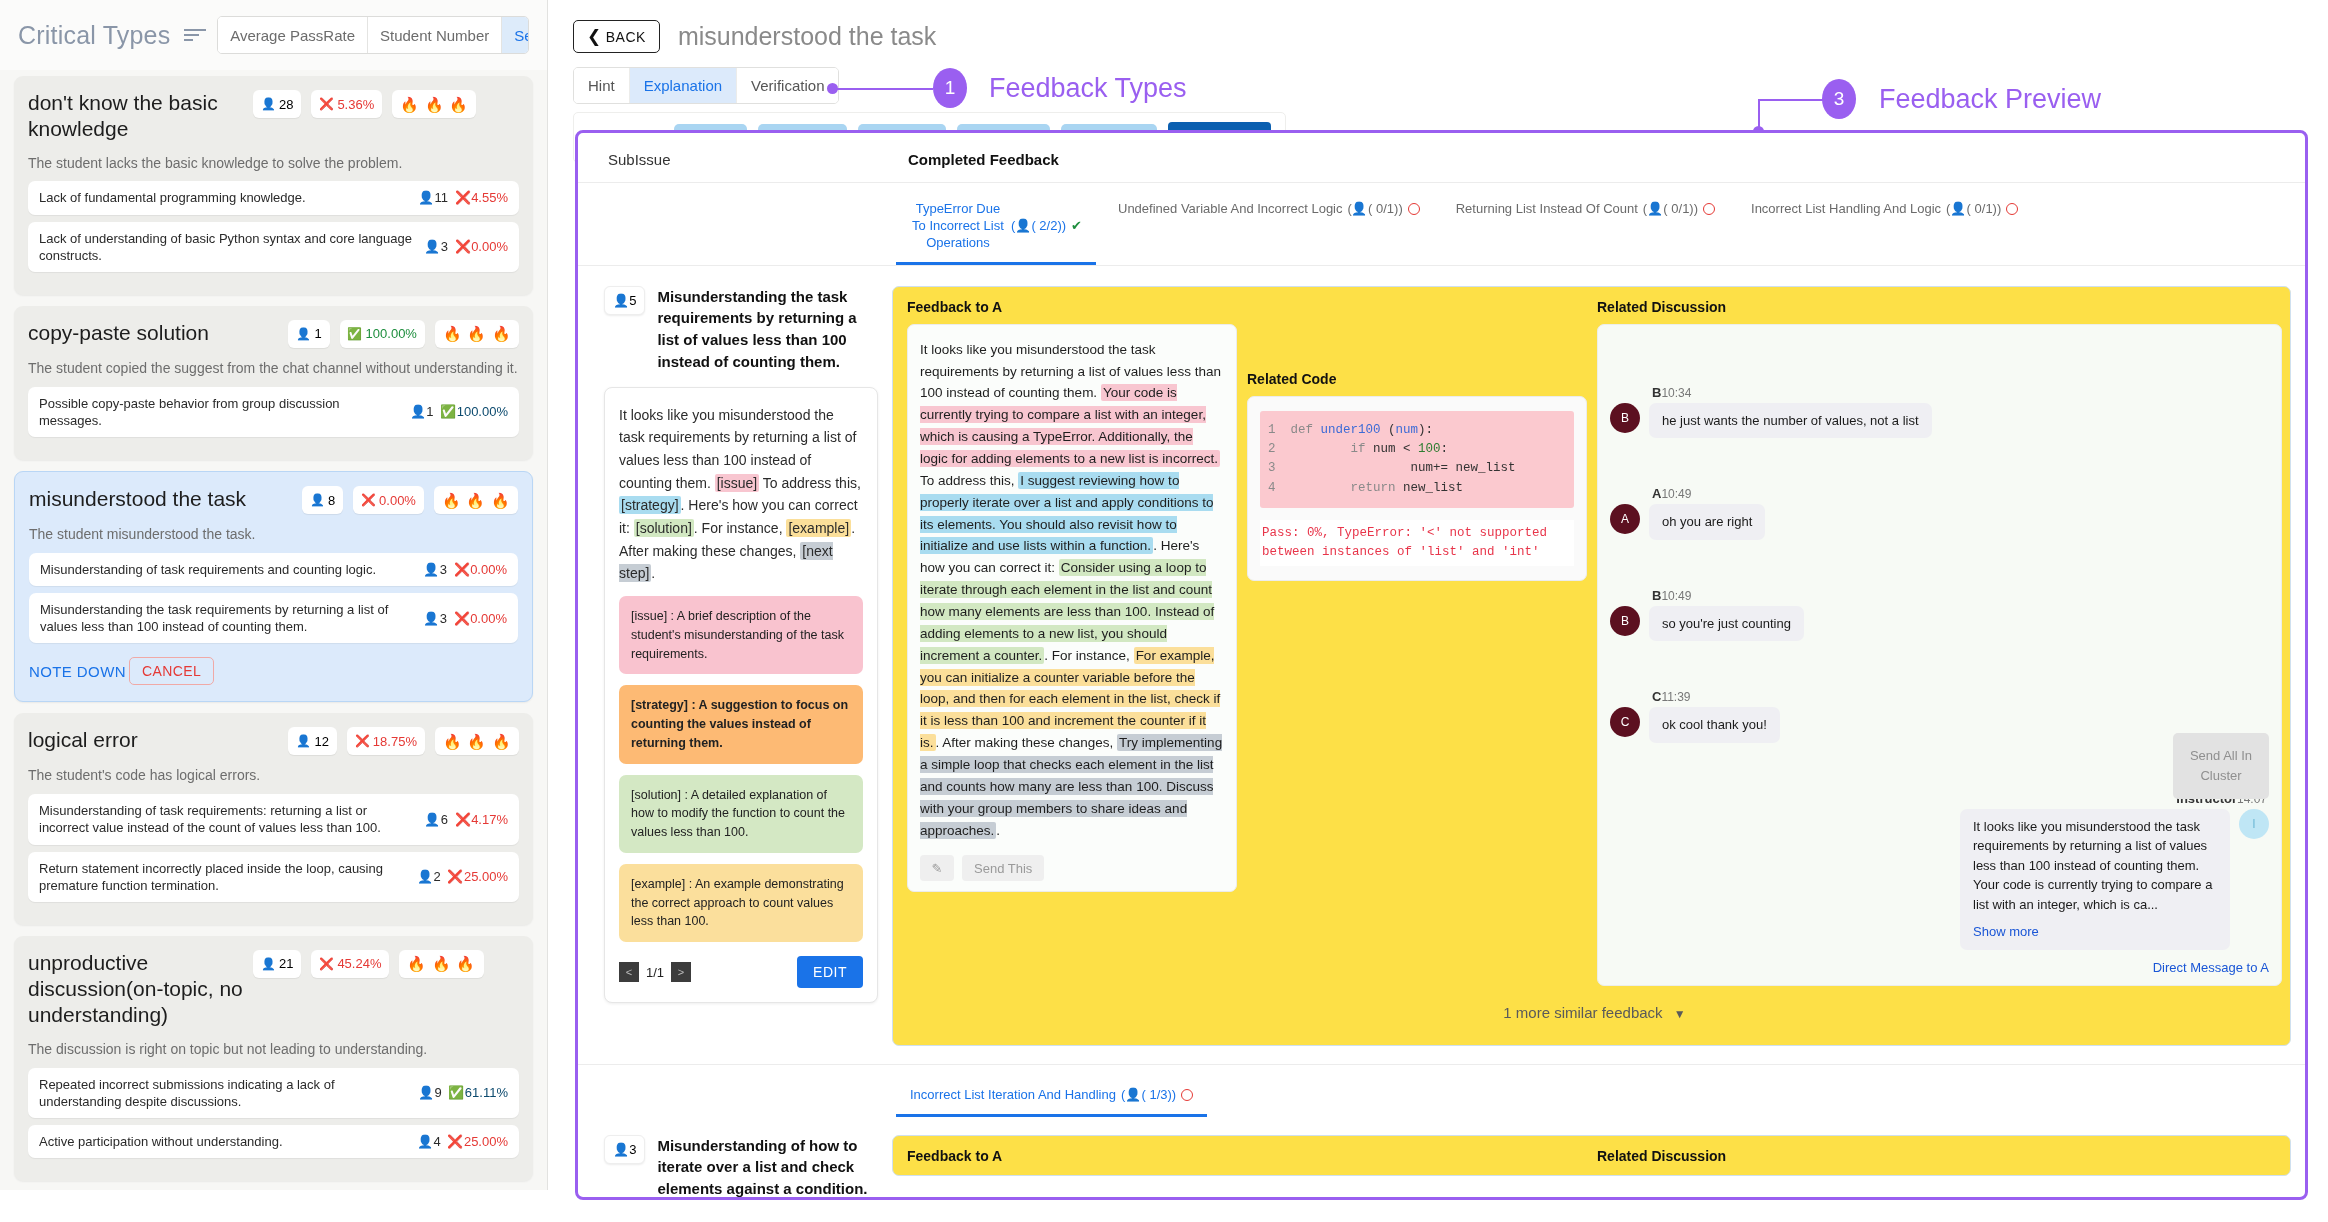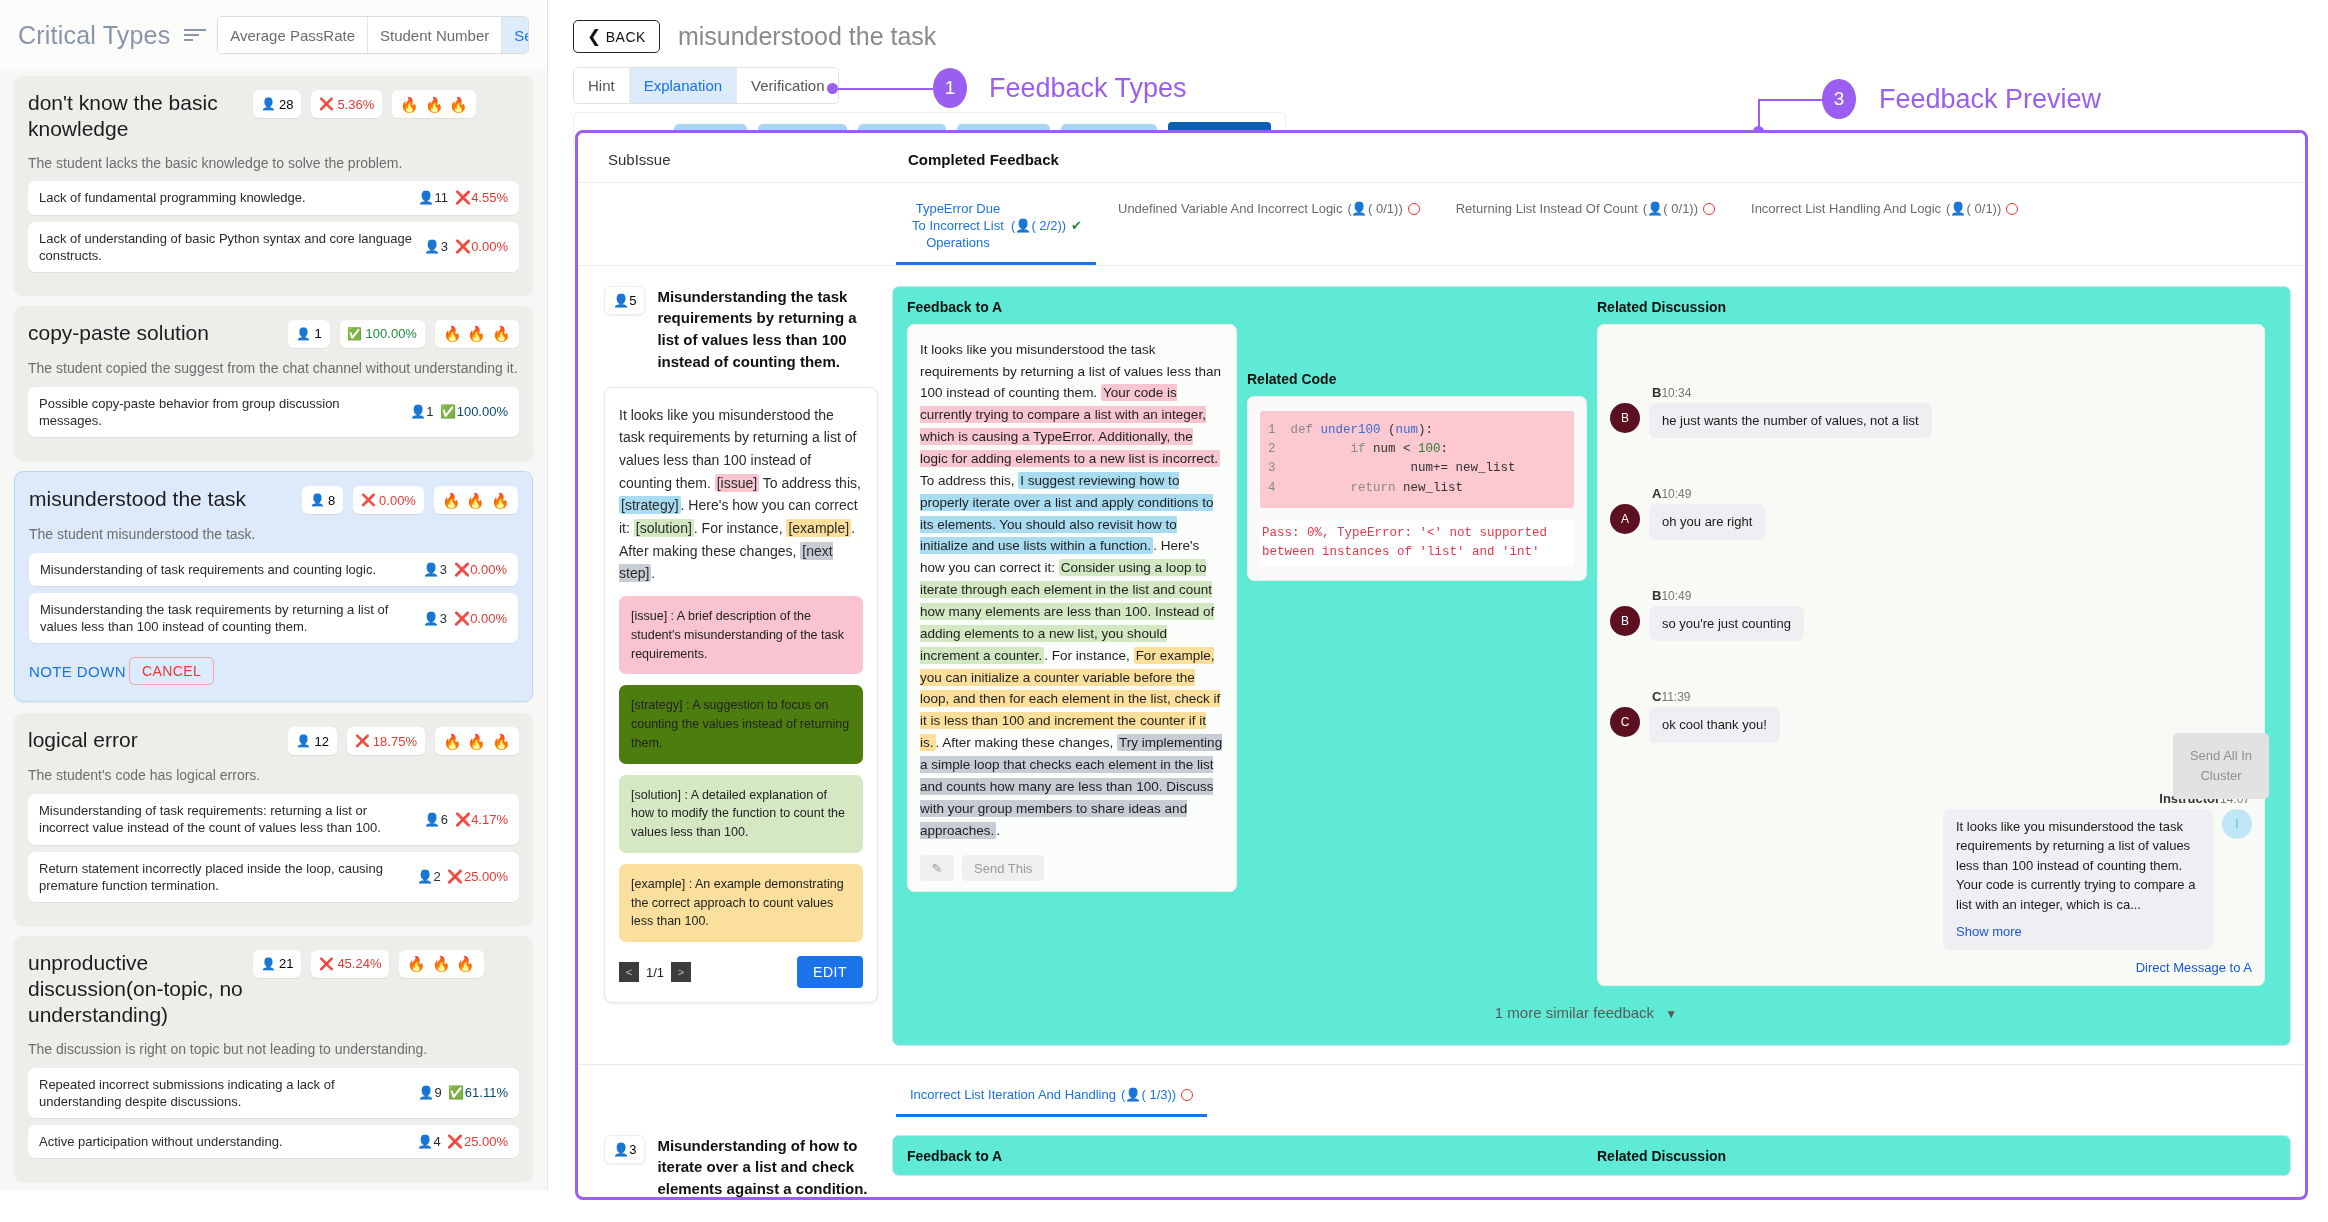--- a/index.html
+++ b/index.html
@@ -166,34 +166,34 @@
   .tpl-text { font-size:14px; color:#2b2b2b; line-height:1.62; }
   .hl { padding: 1px 2px; border-radius:2px; }
   .hl-issue { background:#f8c6d0; }
   .hl-strategy { background:#a9dcf0; }
   .hl-solution { background:#d2e8c2; }
   .hl-example { background:#fbdf9a; }
   .hl-next { background:#c6cdd4; }
 
   .legend { border-radius:7px; padding: 11px 12px; font-size:12.5px; color:#222; line-height:1.5; margin-top:11px; }
   .lg-issue { background:#f9c3cf; }
-  .lg-strategy { background:#4d7c0f; }
+  .lg-strategy { background:#fdba74;font-weight:bold; }
   .lg-solution { background:#d4e8c4; }
   .lg-example { background:#fbdf9c; }
   .lg-next { background:#c6ccd2; }
 
   .tpl-foot { display:flex; align-items:center; justify-content:space-between; margin-top:14px; }
   .pager { display:flex; align-items:center; gap:0; font-size:13px; }
   .pager .nav { background:#3c3c3c; color:#bdbdbd; width:20px; height:20px; display:flex; align-items:center; justify-content:center; font-size:11px; cursor:pointer; }
   .pager .pg { padding: 0 7px; color:#222; }
   .edit-btn { background:#1a73e8; color:#fff; border:none; border-radius:4px; padding:8px 16px; font-size:14px; letter-spacing:.5px; cursor:pointer; }
 
   .fb-panel {
-    border:1px solid #cfe0ef; border-radius:7px; background:#5eead4;
-    padding: 12px 25px 10px 14px;
+    border:1px solid #cfe0ef; border-radius:7px; background:#fde047;
+    padding: 12px 8px 10px 14px;
   }
   .fb-grid { display:flex; gap:10px; }
   .fb-to { width: 330px; }
   .fb-mid { width: 340px; }
   .fb-disc { flex: 1 1 auto; min-width:0; }
   .panel-title { font-size:14px; font-weight:bold; color:#111; margin-bottom:9px; }
 
   .fb-body {
     background:#fbfdfb; border:1px solid #ececec; border-radius:7px;
     padding: 14px 12px 10px 12px;

